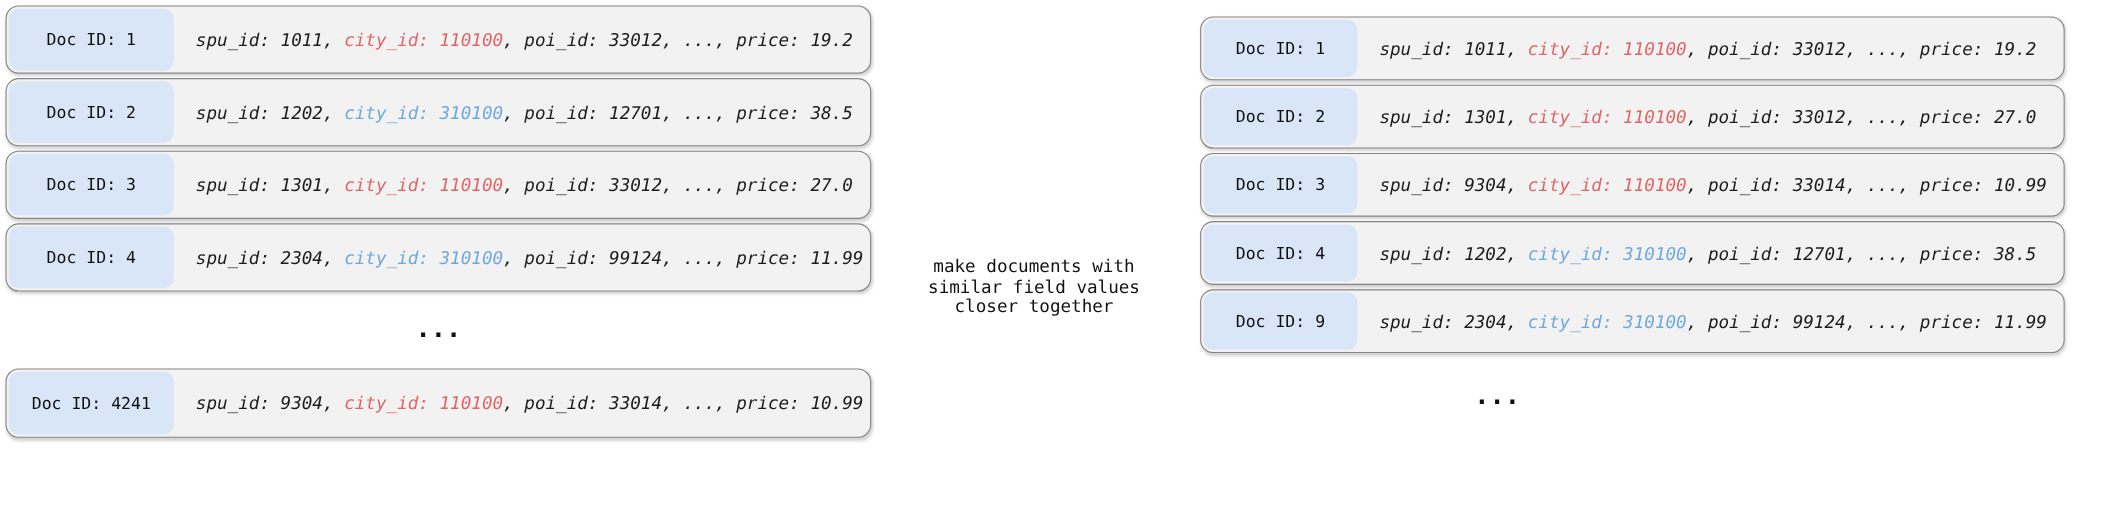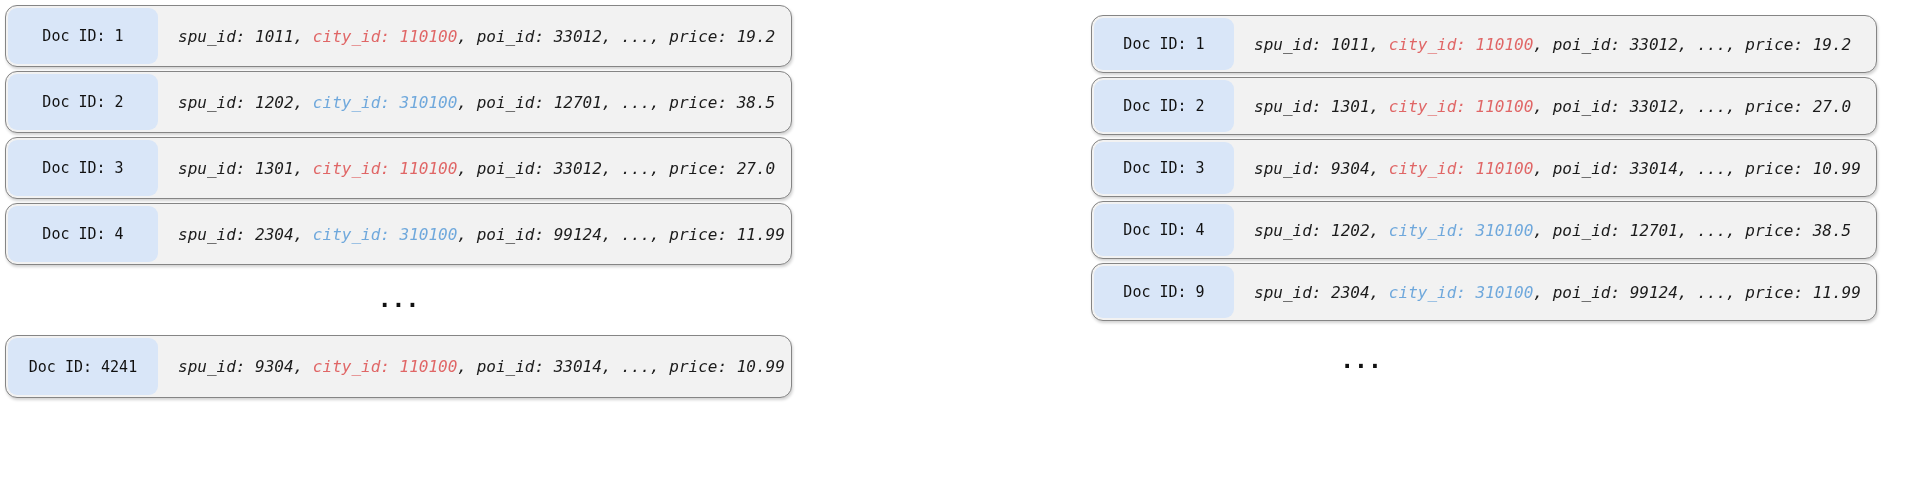--- a/index.html
+++ b/index.html
@@ -93,20 +93,23 @@
   <div class="ellipsis ellipsis-left">...</div>
 
   <div class="panel panel-left-bottom" id="left-bottom-rows">
   <div class="row">
     <div class="docid">Doc ID: 4241</div>
     <div class="content"><span class="pre">spu_id: 9304, </span><span class="city red">city_id: 110100</span><span class="post">, poi_id: 33014, ..., price: 10.99</span></div>
   </div>
 </div>
 
 
+  <div class="arrow-caption" id="arrow-caption">make documents with
+similar field values
+closer together</div>
 
   <div class="panel panel-right" id="right-rows">
   <div class="row">
     <div class="docid">Doc ID: 1</div>
     <div class="content"><span class="pre">spu_id: 1011, </span><span class="city red">city_id: 110100</span><span class="post">, poi_id: 33012, ..., price: 19.2</span></div>
   </div>
 
   <div class="row">
     <div class="docid">Doc ID: 2</div>
     <div class="content"><span class="pre">spu_id: 1301, </span><span class="city red">city_id: 110100</span><span class="post">, poi_id: 33012, ..., price: 27.0</span></div>

